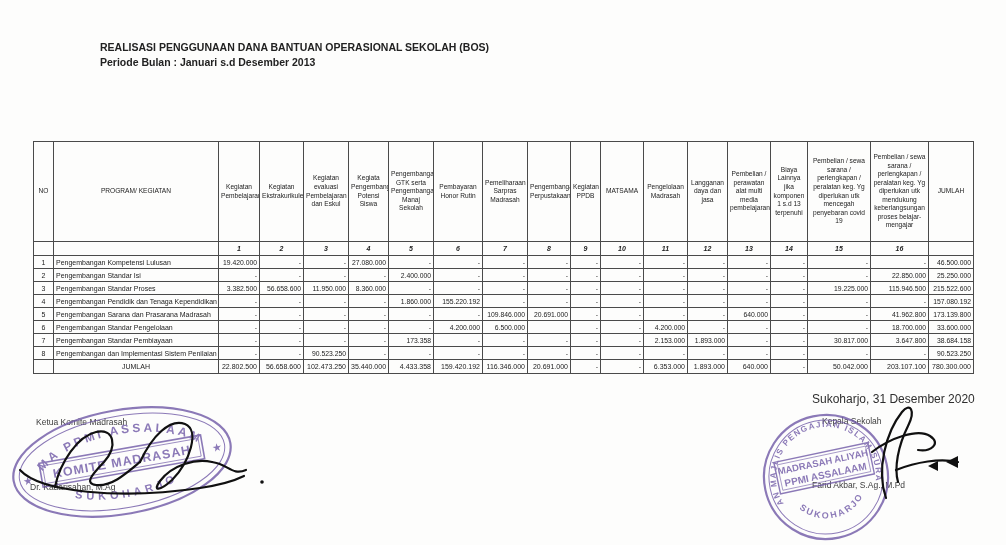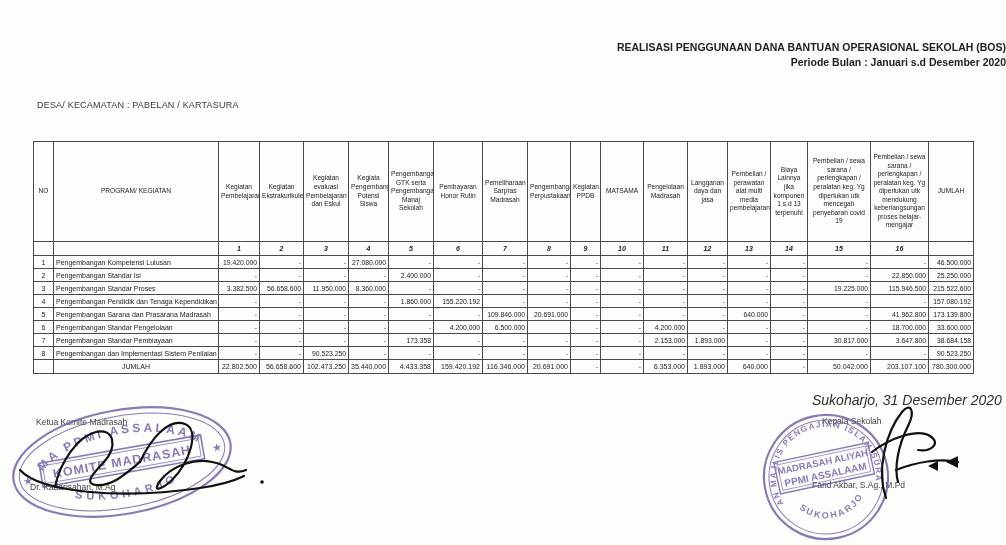--- a/index.html
+++ b/index.html
@@ -1,20 +1,20 @@
 <!DOCTYPE html>
 <html><head>
 <meta charset="utf-8">
 <style>
   html,body{margin:0;padding:0;}
   body{
     width:1006px;height:545px;position:relative;background:#fdfdfc;
     font-family:"Liberation Sans",sans-serif;color:#1c1c1c;overflow:hidden;
   }
-  .title-block{position:absolute;top:40px;left:100px;right:0;text-align:right;}
+  .title-block{position:absolute;top:40px;left:100px;right:0;text-align:left;}
   .title-line{font-weight:bold;font-size:10.5px;line-height:15px;color:#222;}
   .info-block{position:absolute;left:37px;top:97px;font-size:9px;color:#3a3a3a;}
   .info-line{line-height:17px;letter-spacing:.2px;}
 
   table.bos{
     position:absolute;left:33px;top:141px;border-collapse:collapse;table-layout:fixed;
     width:940px;font-size:6.8px;color:#222;
   }
   table.bos th,table.bos td{border:1px solid #4a4a4a;padding:0 2px;overflow:hidden;}
   table.bos thead tr.hdr{height:100px;}
@@ -35,25 +35,24 @@
   .stamp text{fill:#6c55a4;font-family:"Liberation Sans",sans-serif;}
   .stamp .ring{fill:none;stroke:#6c55a4;}
   .sig{fill:none;stroke:#101010;stroke-width:2.2;stroke-linecap:round;stroke-linejoin:round;}
   .sig-fill{fill:#101010;stroke:none;}
 </style>
 </head>
 <body>
 
 <div class="title-block">
   <div class="title-line">REALISASI PENGGUNAAN DANA BANTUAN OPERASIONAL SEKOLAH (BOS)</div>
-  <div class="title-line">Periode Bulan : Januari s.d Desember 2020</div>
+  <div class="title-line">Periode Bulan : Januari s.d Desember 2013</div>
 </div>
 
 <div class="info-block">
-  <div class="info-line">DESA/ KECAMATAN : PABELAN / KARTASURA</div>
 </div>
 
 <table class="bos">
   <colgroup>
     <col style="width:20px">
       <col style="width:165px">
     <col style="width:41px">
       <col style="width:44px">
       <col style="width:45px">
       <col style="width:40px">
@@ -303,21 +302,21 @@
         <td class="val">-</td>
         <td class="val">50.042.000</td>
         <td class="val">203.107.100</td>
         <td class="val">780.300.000</td>
       </tr>
     </tbody>
 </table>
 
 <div class="sig-text" style="left:36px;top:417px;">Ketua Komite Madrasah</div>
 <div class="sig-text" style="left:30px;top:482px;">Dr. Kadarisahan, M.Ag</div>
-<div class="sig-text" style="left:812px;top:392px;font-size:14px;color:#2e2e2e;font-style:italic;">Sukoharjo, 31 Desember  2020</div>
+<div class="sig-text" style="left:812px;top:392px;font-size:12px;color:#2e2e2e;">Sukoharjo, 31 Desember  2020</div>
 <div class="sig-text" style="left:822px;top:416px;">Kepala Sekolah</div>
 <div class="sig-text" style="left:812px;top:480px;">Farid Akbar, S.Ag., M.Pd</div>
 
 <svg class="overlay" width="1006" height="545" viewBox="0 0 1006 545">
   <defs>
     <path id="l-top" d="M 32 478 A 90 44 0 0 1 212 478"></path>
     <path id="l-bot" d="M 52 480 A 80 34 0 0 0 192 480"></path>
     <path id="r-top" d="M 779 494 A 50 50 0 1 1 873 494"></path>
     <path id="r-bot" d="M 790 498 A 42 42 0 0 0 862 498"></path>
   </defs>

